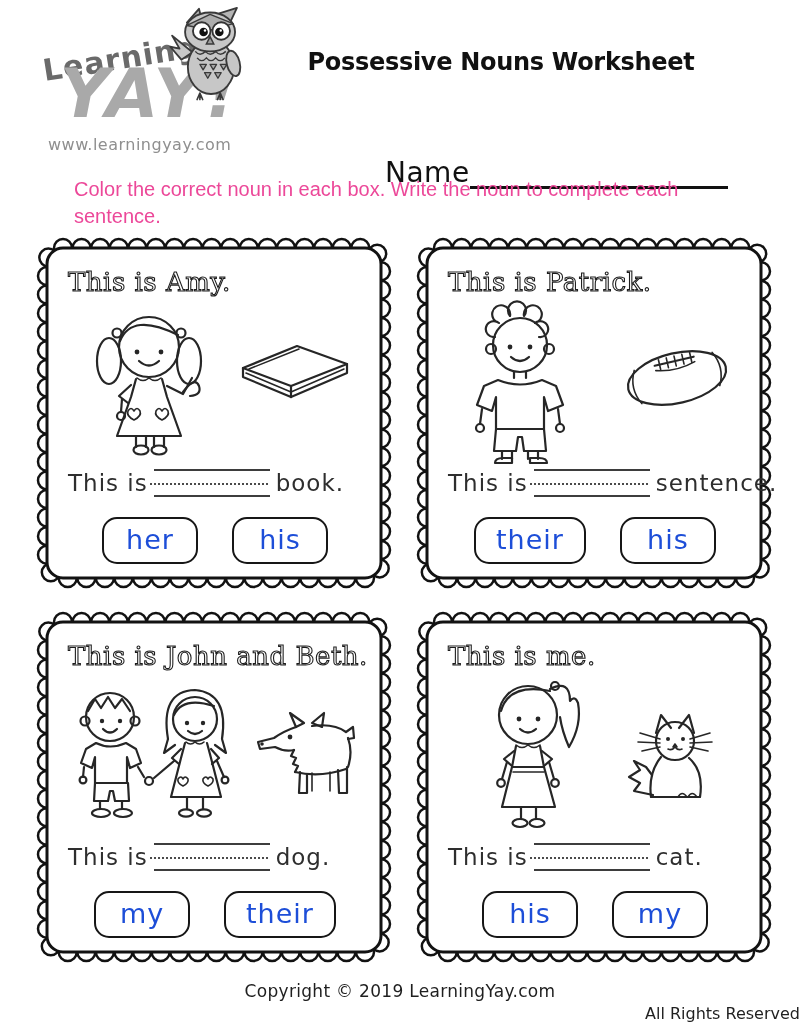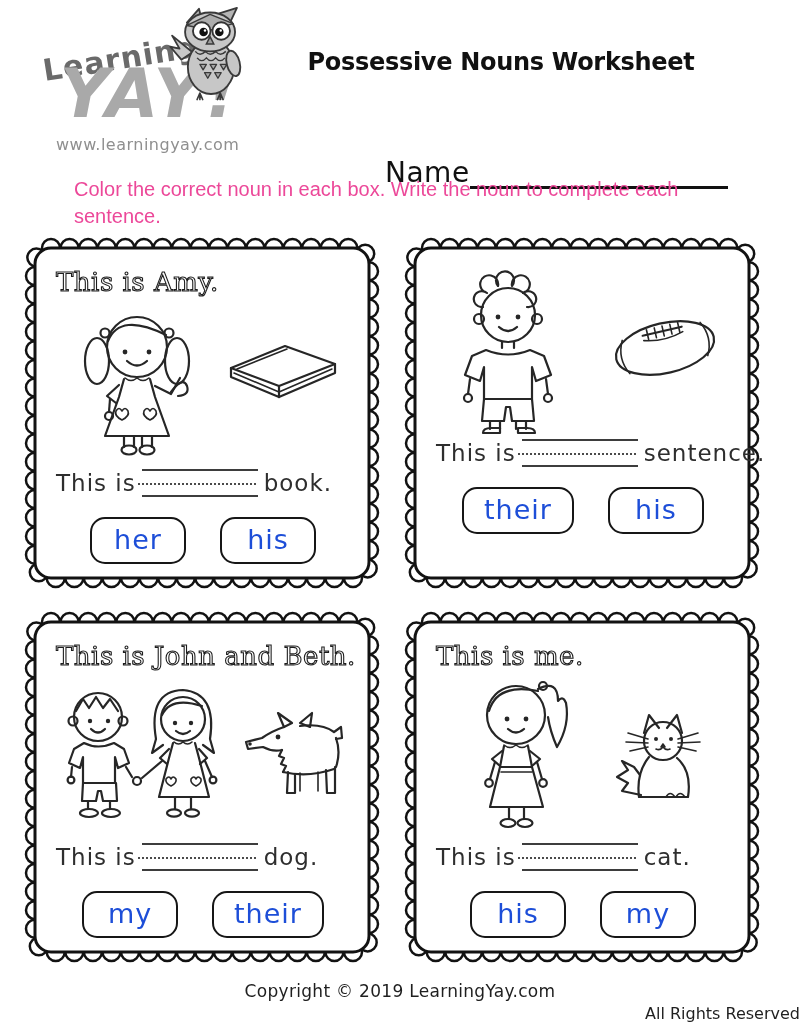--- a/index.html
+++ b/index.html
@@ -15,41 +15,41 @@
   .logo-learning {
     position:absolute; left:14px; top:36px;
     font-size:30px; font-weight:bold; color:#6a6a6a;
     transform:rotate(-9deg); letter-spacing:1px;
   }
   .logo-yay {
     position:absolute; left:32px; top:50px;
     font-size:68px; font-weight:bold; font-style:italic;
     color:#a9a9a9; letter-spacing:3px;
   }
-  .logo-url { position:absolute; left:28px; top:131px; font-size:16px; color:#8f8f8f; letter-spacing:0.5px; }
+  .logo-url { position:absolute; left:20px; top:131px; font-size:16px; color:#8f8f8f; letter-spacing:0.5px; }
   .logo-owl { position:absolute; left:140px; top:2px; width:86px; height:100px; }
 
   
   .title {
     position:absolute; left:306px; top:48px; width:390px;
     font-size:24px; font-weight:bold; letter-spacing:-0.3px; text-align:center;
   }
   .name-row { position:absolute; left:385px; top:132px; font-size:28px; display:flex; align-items:flex-end;margin-top:24px; }
   .name-label { font-weight:normal; letter-spacing:0.5px; }
   .name-line { display:inline-block; width:258px; height:30px; border-bottom:3px solid #111; }
 
   .instructions {
     position:absolute; left:74px; top:176px; width:672px;
     font-family:"Liberation Sans", sans-serif;
     font-size:20px; line-height:1.35; color:#ec4899;
   }
 
   
   .cards {
-    position:absolute; left:24px; top:237px; width:736px;
+    position:absolute; left:36px; top:237px; width:736px;
     display:grid; grid-template-columns:356px 356px; column-gap:24px; row-gap:22px;
     grid-auto-rows:352px;
   }
   .card { position:relative; width:356px; height:352px; }
   .scallop-svg { position:absolute; inset:0; width:100%; height:100%; z-index:0; }
   .card-content { position:relative; z-index:1; padding:30px 30px 0 32px; height:100%; }
 
   .card-heading {
     font-family:"DejaVu Serif", serif;
     font-size:26px; letter-spacing:0.5px;
@@ -328,20 +328,21 @@
           <circle cx="11.000004768371582" cy="131.9183349609375" r="9" fill="#fff" stroke="#121212" stroke-width="2.5"></circle>
           <circle cx="11.000003814697266" cy="113.339111328125" r="9" fill="#fff" stroke="#121212" stroke-width="2.5"></circle>
           <circle cx="11.00000286102295" cy="94.7598876953125" r="9" fill="#fff" stroke="#121212" stroke-width="2.5"></circle>
           <circle cx="11.000001907348633" cy="76.1806640625" r="9" fill="#fff" stroke="#121212" stroke-width="2.5"></circle>
           <circle cx="11.000000953674316" cy="57.6014404296875" r="9" fill="#fff" stroke="#121212" stroke-width="2.5"></circle>
           <circle cx="11.000000953674316" cy="39.022216796875" r="9" fill="#fff" stroke="#121212" stroke-width="2.5"></circle>
           <circle cx="12.320718765258789" cy="20.624404907226562" r="9" fill="#fff" stroke="#121212" stroke-width="2.5"></circle>
           <path d="M 27 11 H 329 A 16 16 0 0 1 345 27 V 325 A 16 16 0 0 1 329 341 H 27 A 16 16 0 0 1 11 325 V 27 A 16 16 0 0 1 27 11 Z" fill="#fff" stroke="#121212" stroke-width="3"></path>
         </svg>
       <div class="card-content">
+        <div class="card-heading">This is Patrick.</div>
         <div class="card-art">
           <svg style="left:14px; top:0;" width="118" height="168" viewBox="0 0 118 168">
             <path class="art-stroke" d="M33 40 a 8 8 0 1 1 4 -14 a 9 9 0 1 1 11 -7 a 9 9 0 1 1 14 0 a 9 9 0 1 1 11 7 a 8 8 0 1 1 4 14"></path>
             <circle class="art-stroke" cx="58" cy="48" r="27"></circle>
             <circle class="art-stroke" cx="29" cy="52" r="5"></circle>
             <circle class="art-stroke" cx="87" cy="52" r="5"></circle>
             <circle class="art-dot" cx="48" cy="50" r="2.4"></circle>
             <circle class="art-dot" cx="68" cy="50" r="2.4"></circle>
             <path class="art-stroke" d="M49 60 Q 58 68 67 60"></path>
             <path class="art-stroke" d="M52 75 L 52 81 M 64 75 L 64 81"></path>

